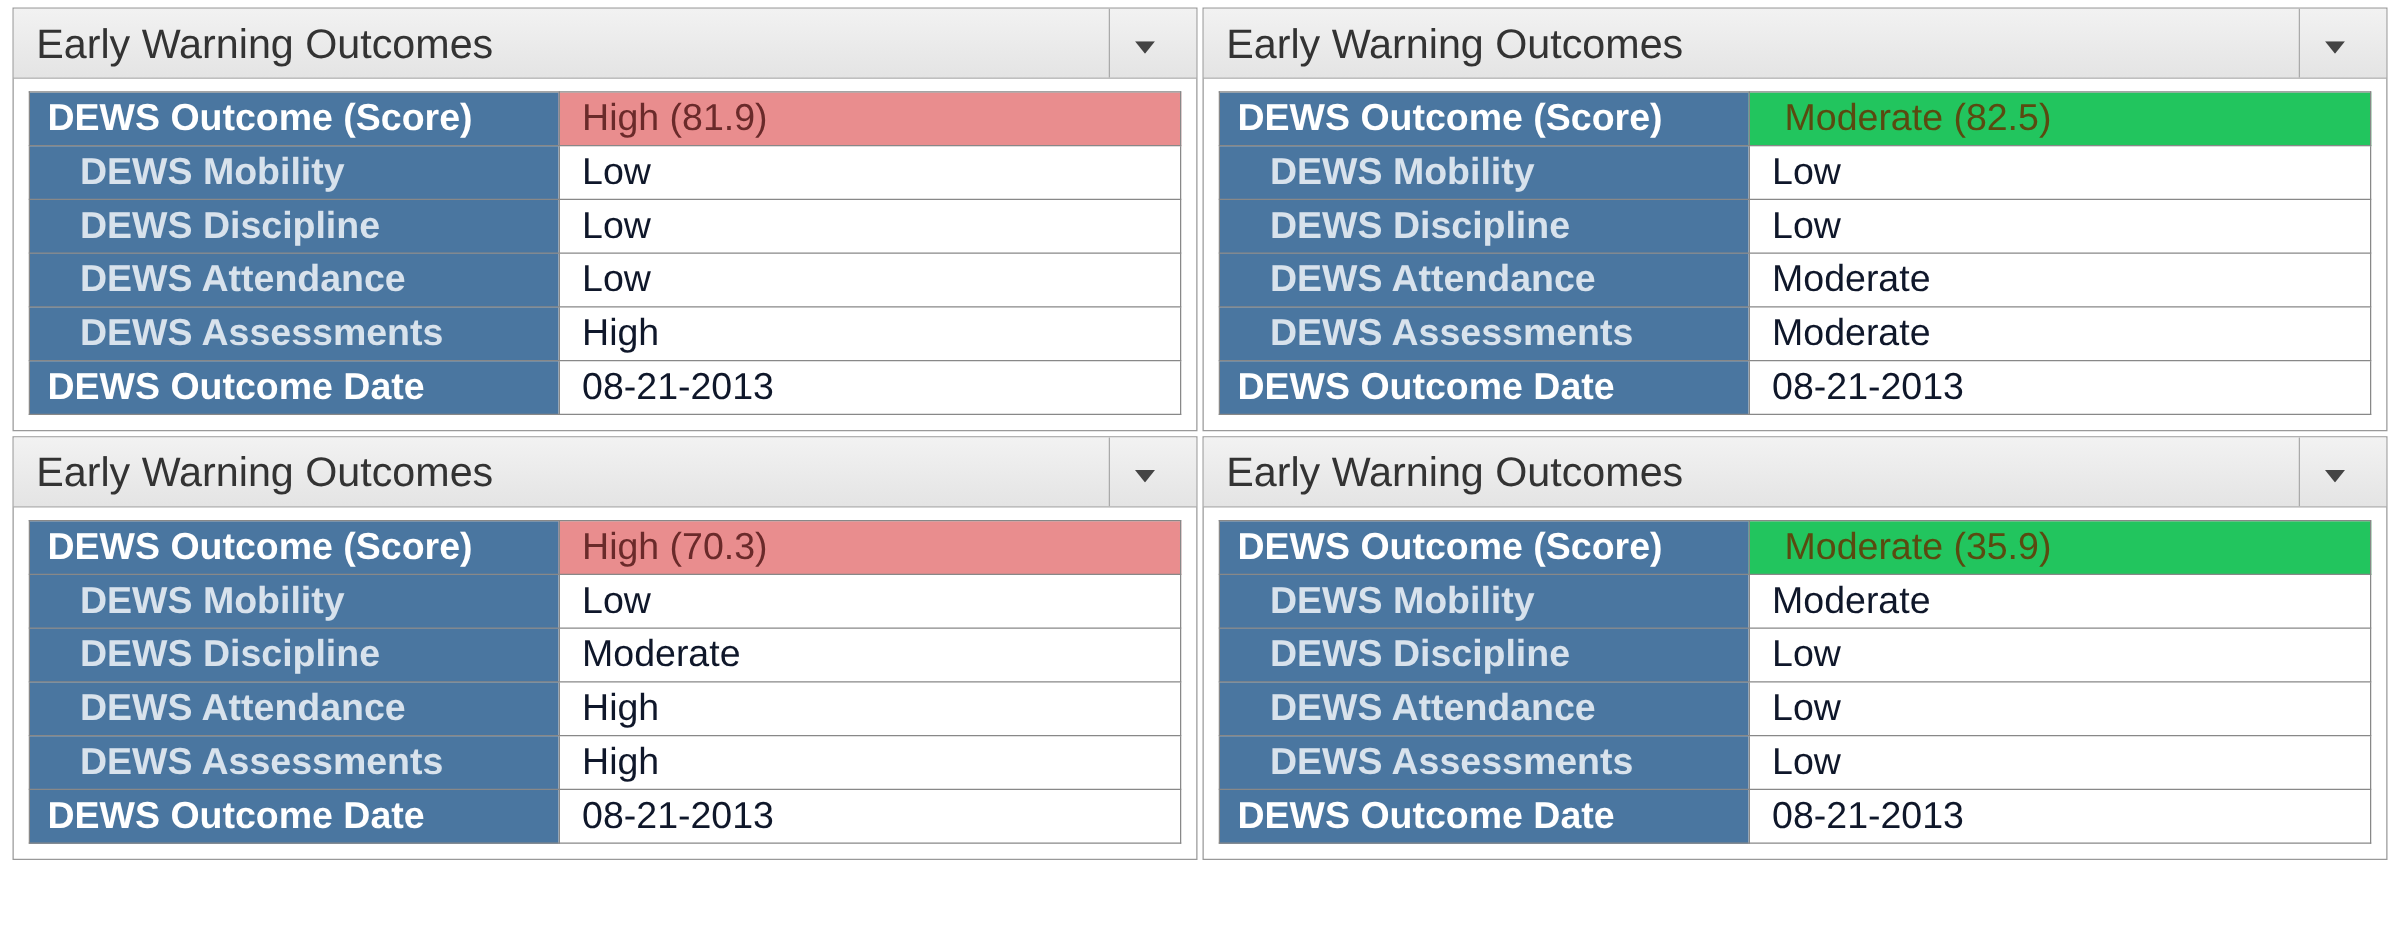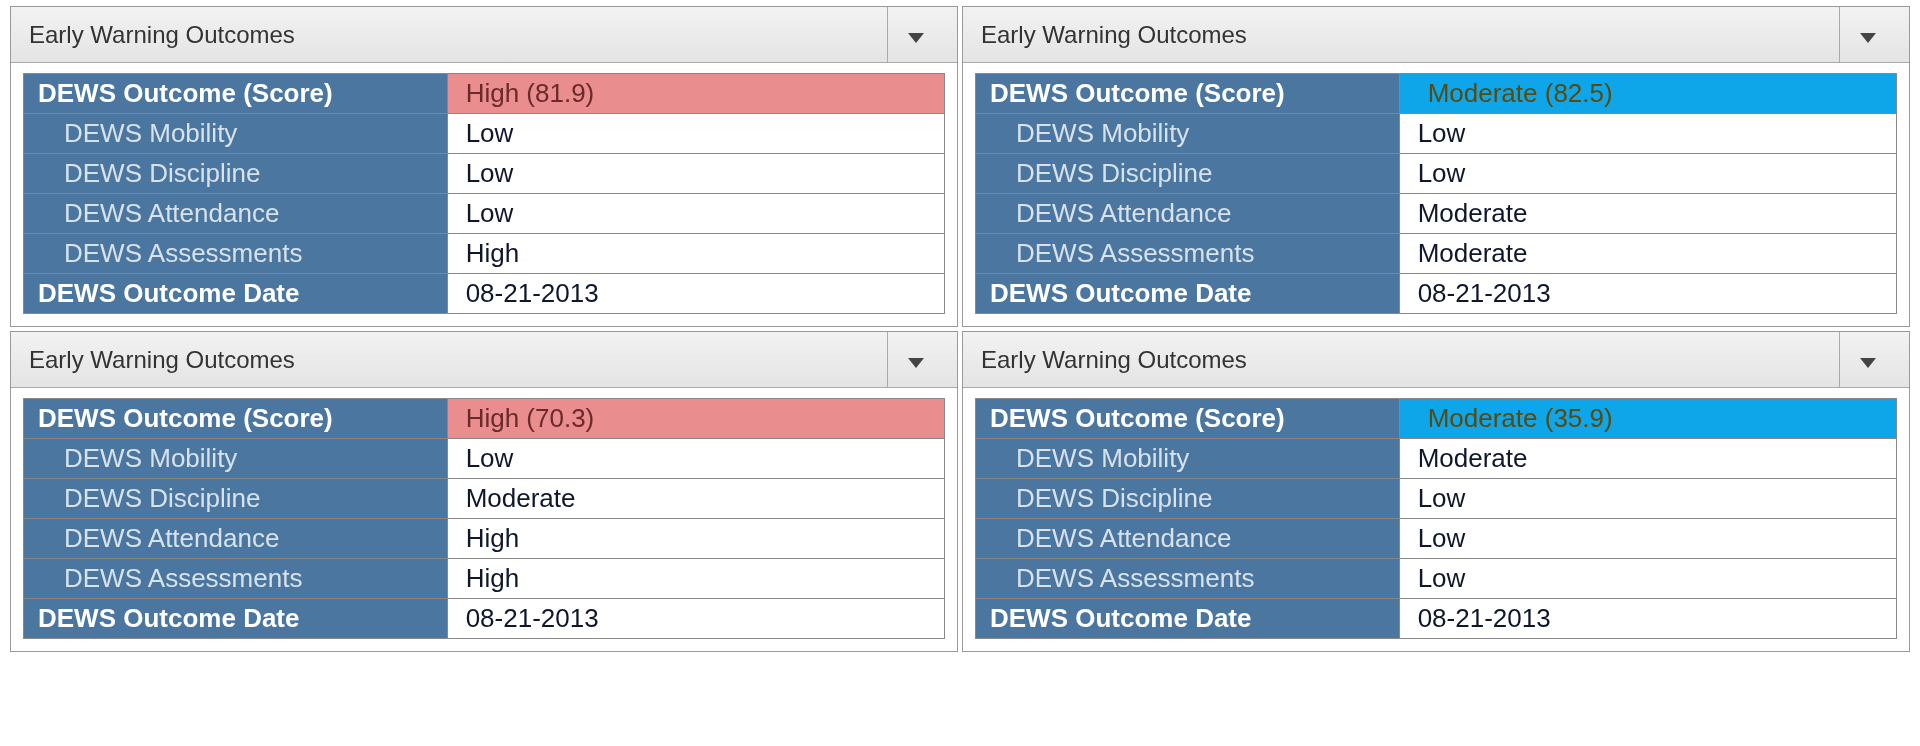--- a/index.html
+++ b/index.html
@@ -25,68 +25,68 @@
     display: flex;
     align-items: center;
     background: linear-gradient(#f2f2f2, #e4e4e4);
     border-bottom: 1px solid #aaa;
     height: 56px;
     padding: 0 14px 0 18px;
   }
   .panel-title {
     flex: 1;
     color: #333;
-    font-size: 24px;
+    font-size: 33px;
   }
   .panel-dropdown {
     width: 56px;
     height: 100%;
     display: flex;
     align-items: center;
     justify-content: center;
     border-left: 1px solid #aaa;
     cursor: pointer;
   }
   .panel-dropdown svg { width: 16px; height: 10px; fill: #444; }
   .panel-body {
     padding: 10px 12px 12px 12px;
   }
   table.dews {
     width: 100%;
     border-collapse: collapse;
-    font-size: 26px;
+    font-size: 30px;
   }
   table.dews td.labelcell {
     background: #4a76a0;
     color: #fff;
     border: 1px solid #888;
     padding: 4px 14px;
     width: 46%;
     white-space: nowrap;
   }
   table.dews td.labelcell.sub {
     padding-left: 40px;
     color: #d8e2ec;
-    font-weight: normal;
+    font-weight: bold;
   }
   table.dews td.labelcell.bold {
     font-weight: bold;
   }
   table.dews td.valuecell {
     border: 1px solid #888;
     padding: 4px 18px;
     background: #fff;
     color: #0f172a;
   }
   table.dews td.valuecell.score-high {
     background: #e98d8e;
     color: #6a2a2a;
   }
   table.dews td.valuecell.score-moderate {
-    background: #0ea5e9;
+    background: #22c55e;
     color: #5a4a10;
     padding-left: 28px;
   }
 </style>
 </head>
 <body>
 
 <div class="grid">
 
   <div class="panel">

